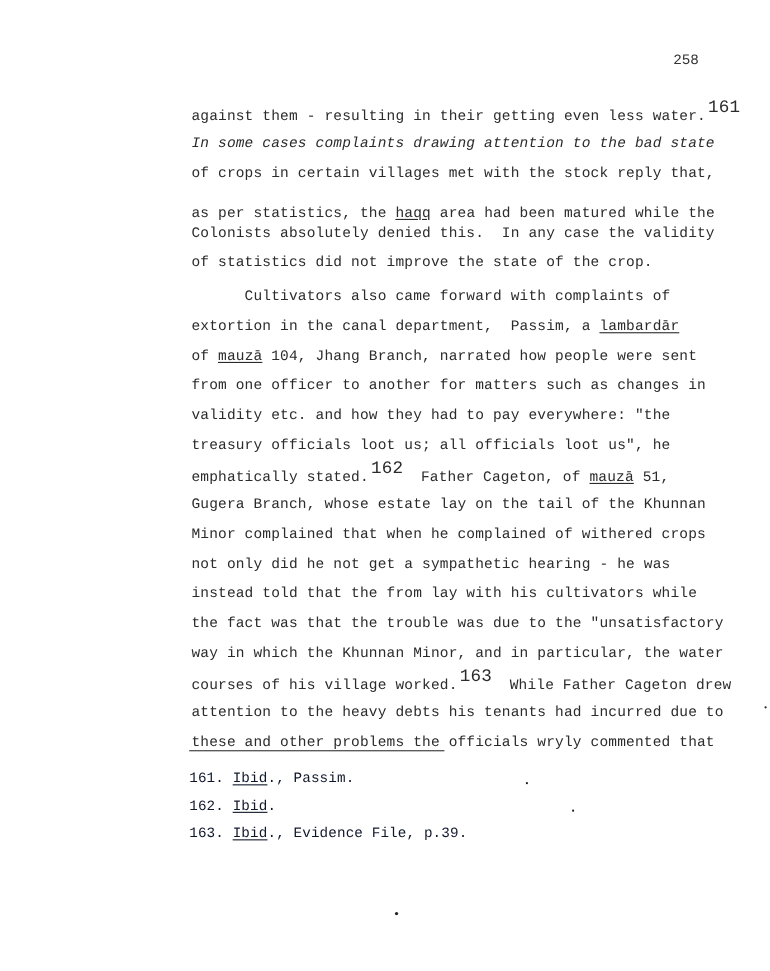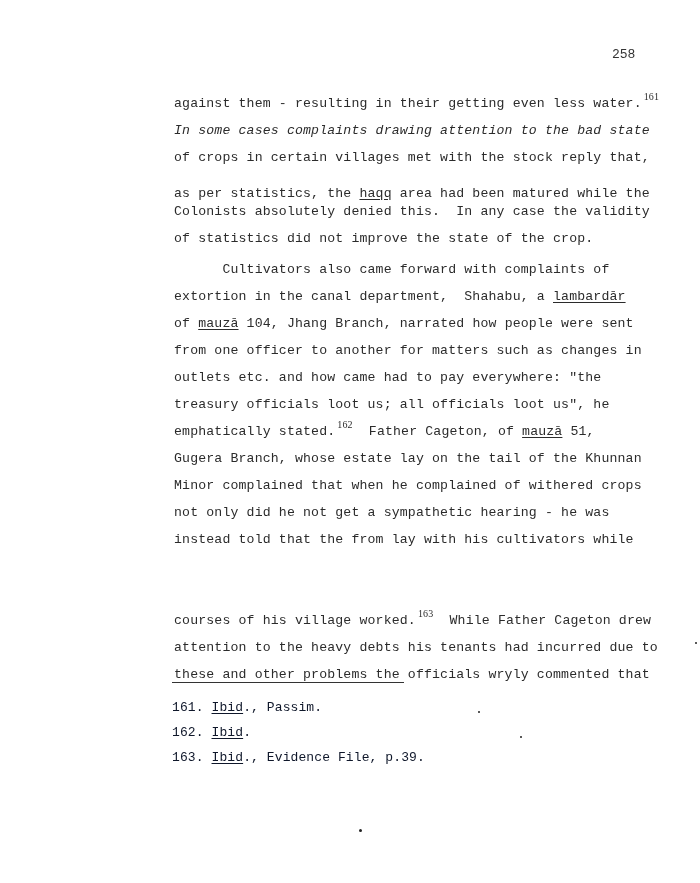--- a/index.html
+++ b/index.html
@@ -31,25 +31,24 @@
     }
     .line {
       position: absolute;
       left: 174px;
       font-size: 13.2px;
       white-space: pre;
       letter-spacing: 0.15px;
       color: #2b2b2b;
     }
     .sup {
-      font-size: 10px;
+      font-size: 16px;
       position: relative;
       top: -7px;
       margin-left: 2px;
-      font-family: Liberation Serif, serif;
     }
     .u {
       text-decoration: underline;
       text-underline-offset: 2px;
     }
     .rule {
       position: absolute;
       left: 172px;
       top: 682px;
       width: 232px;
@@ -86,41 +85,43 @@
   <div class="line" style="top:150px;">of crops in certain villages met with the stock reply that,</div>
 
   <div class="line" style="top:186px;"><span>as per statistics, the </span><span class="u">haqq</span><span> area had been matured while the</span></div>
 
   <div class="line" style="top:204px;">Colonists absolutely denied this.  In any case the validity</div>
 
   <div class="line" style="top:231px;">of statistics did not improve the state of the crop.</div>
 
   <div class="line" style="top:262px;">      Cultivators also came forward with complaints of</div>
 
-  <div class="line" style="top:289px;"><span>extortion in the canal department,  Shahabu, a </span><span class="u">lambardār</span></div>
+  <div class="line" style="top:289px;"><span>extortion in the canal department,  Passim, a </span><span class="u">lambardār</span></div>
 
   <div class="line" style="top:316px;"><span>of </span><span class="u">mauzā</span><span> 104, Jhang Branch, narrated how people were sent</span></div>
 
   <div class="line" style="top:343px;">from one officer to another for matters such as changes in</div>
 
-  <div class="line" style="top:370px;">outlets etc. and how came had to pay everywhere: "the</div>
+  <div class="line" style="top:370px;">validity etc. and how they had to pay everywhere: "the</div>
 
   <div class="line" style="top:397px;">treasury officials loot us; all officials loot us", he</div>
 
   <div class="line" style="top:424px;"><span>emphatically stated.</span><span class="sup">162</span><span>  Father Cageton, of </span><span class="u">mauzā</span><span> 51,</span></div>
 
   <div class="line" style="top:451px;">Gugera Branch, whose estate lay on the tail of the Khunnan</div>
 
   <div class="line" style="top:478px;">Minor complained that when he complained of withered crops</div>
 
   <div class="line" style="top:505px;">not only did he not get a sympathetic hearing - he was</div>
 
   <div class="line" style="top:532px;">instead told that the from lay with his cultivators while</div>
 
+  <div class="line" style="top:559px;">the fact was that the trouble was due to the "unsatisfactory</div>
 
+  <div class="line" style="top:586px;">way in which the Khunnan Minor, and in particular, the water</div>
 
   <div class="line" style="top:613px;"><span>courses of his village worked.</span><span class="sup">163</span><span>  While Father Cageton drew</span></div>
 
   <div class="line" style="top:640px;">attention to the heavy debts his tenants had incurred due to</div>
 
   <div class="line" style="top:667px;">these and other problems the officials wryly commented that</div>
 
   <div class="rule"></div>
 
   <div class="fn" style="top:700px;"><span>161.</span> <span class="u">Ibid</span><span>., Passim.</span></div>

